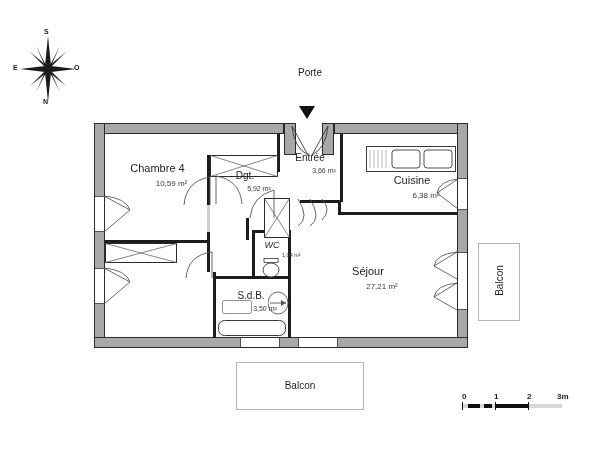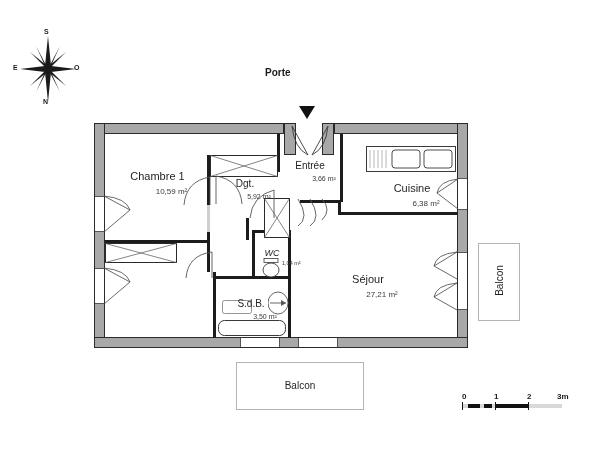--- a/index.html
+++ b/index.html
@@ -54,21 +54,20 @@
   
   .room-label {
     text-align: center;
     color: #1a1a1a;
     line-height: 1.25;
     white-space: nowrap;
   }
   .room-name {
     font-size: 11px;
     color: #1f1f1f;
-    margin-top: 8px;
   }
   .room-area {
     font-size: 8px;
     color: #3a3a3a;
     margin-top: 3px;
     margin-left: 28px;
   }
   .room-label.small .room-name { font-size: 10px; }
   .room-label.small .room-area { font-size: 7px; margin-top: 2px; }
   .room-label.tiny .room-name { font-size: 9px; font-style: italic; }
@@ -80,26 +79,25 @@
     text-align: center;
     white-space: nowrap;
   }
   .balcon-label.vert {
     transform: rotate(-90deg);
     transform-origin: center center;
   }
 
   
   .entry-callout {
-    text-align: left;
+    text-align: center;
     font-size: 10px;
     color: #1a1a1a;
     line-height: 1.3;
     white-space: nowrap;
-    font-weight: bold;
   }
 
   
   .scalebar { left: 462px; top: 392px; width: 110px; height: 24px; }
   .scalebar .ticks { position: relative; height: 11px; }
   .scalebar .tick-lbl {
     position: absolute;
     font-size: 8px;
     color: #1a1a1a;
     font-weight: bold;
@@ -321,21 +319,21 @@
   </svg>
   <svg class="abs" style="left:222px; top:300px;" width="30" height="14">
     <rect x="0.5" y="0.5" width="29" height="13" rx="2" fill="#fff" stroke="#7a7a7a" stroke-width="0.8"></rect>
   </svg>
   <svg class="abs" style="left:258px; top:258px;" width="26" height="20">
     <rect x="6" y="0.5" width="14" height="4" fill="#fff" stroke="#3a3a3a" stroke-width="0.8"></rect>
     <ellipse cx="13" cy="12" rx="8" ry="7" fill="#fff" stroke="#3a3a3a" stroke-width="0.9"></ellipse>
   </svg>
 
   <div class="abs room-label" style="left:105px; top:162px; width:105px;">
-    <div class="room-name">Chambre 1</div>
+    <div class="room-name">Chambre 4</div>
     <div class="room-area">10,59 m²</div>
   </div>
 
   <div class="abs room-label small" style="left:212px; top:170px; width:66px;">
     <div class="room-name">Dgt.</div>
     <div class="room-area">5,92 m²</div>
   </div>
 
   <div class="abs room-label small" style="left:281px; top:152px; width:58px;">
     <div class="room-name">Entrée</div>

